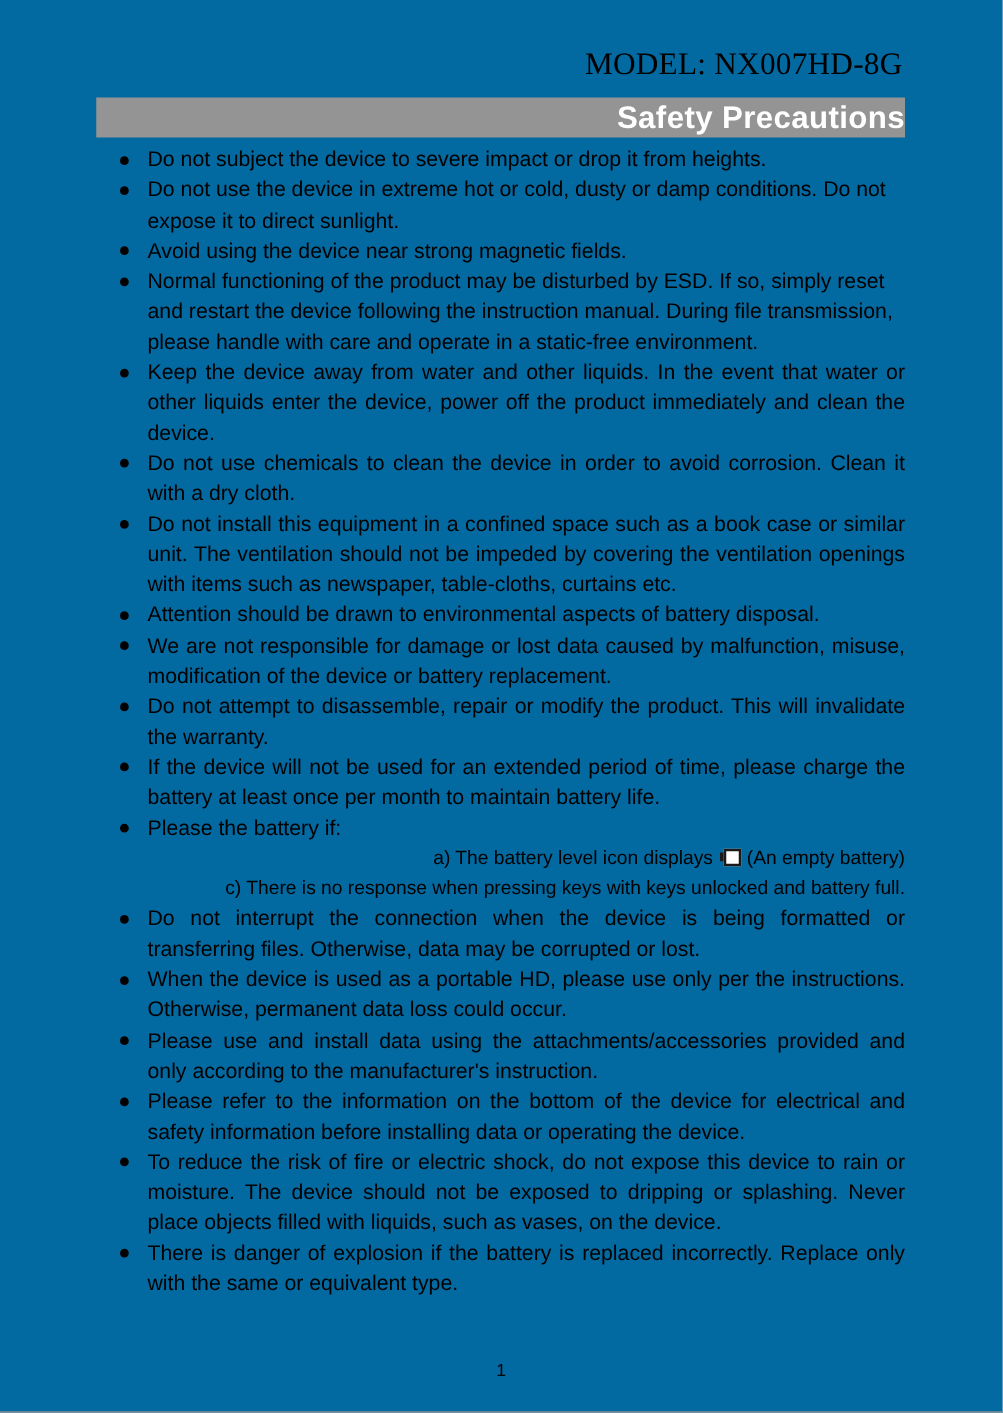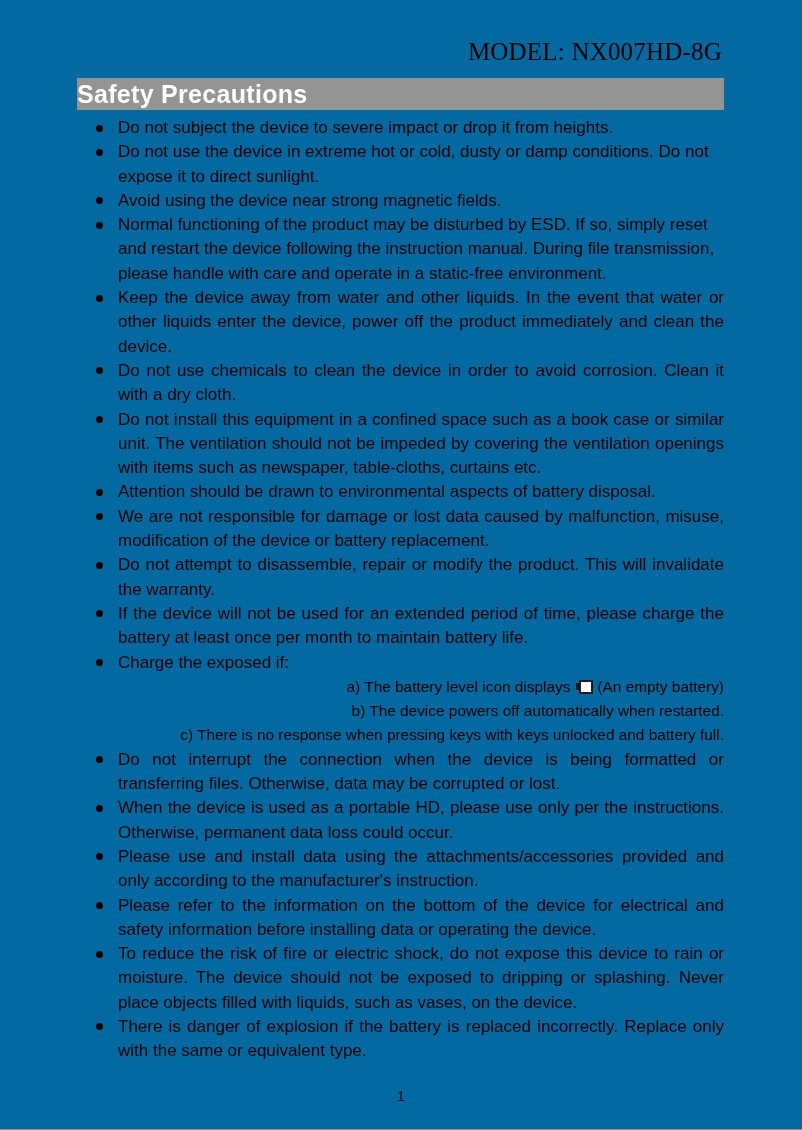--- a/index.html
+++ b/index.html
@@ -43,21 +43,21 @@
   
   .title-bar {
     position: absolute;
     left: 77px;
     top: 78px;
     width: 647px;
     height: 32px;
     background: #949494;
     display: flex;
     align-items: center;
-    justify-content: flex-start;
+    justify-content: flex-end;
   }
   .title-bar-text {
     font-family: "Liberation Sans", sans-serif;
     font-weight: bold;
     font-size: 25px;
     color: #ffffff;
     letter-spacing: 0.3px;
     line-height: 1;
   }
 
@@ -194,24 +194,23 @@
       <div class="item">
         <span class="bullet"></span>
         <span class="txt">Do not attempt to disassemble, repair or modify the product. This will invalidate the warranty.</span>
       </div>
       <div class="item">
         <span class="bullet"></span>
         <span class="txt">If the device will not be used for an extended period of time, please charge the battery at least once per month to maintain battery life.</span>
       </div>
       <div class="item nojust">
         <span class="bullet"></span>
-        <span class="txt">Charge the exposed if:</span>
+        <span class="txt">Please the battery if:</span>
       </div>
       <div class="subitem"><span>a) The battery level icon displays</span><span class="batt"><span class="nub"></span><span class="body"></span></span><span>(An empty battery)</span></div>
-      <div class="subitem"><span>b) The device powers off automatically when restarted.</span></div>
       <div class="subitem"><span>c) There is no response when pressing keys with keys unlocked and battery full.</span></div>
       <div class="item">
         <span class="bullet"></span>
         <span class="txt">Do not interrupt the connection when the device is being formatted or transferring files. Otherwise, data may be corrupted or lost.</span>
       </div>
       <div class="item">
         <span class="bullet"></span>
         <span class="txt">When the device is used as a portable HD, please use only per the instructions. Otherwise, permanent data loss could occur.</span>
       </div>
       <div class="item">

